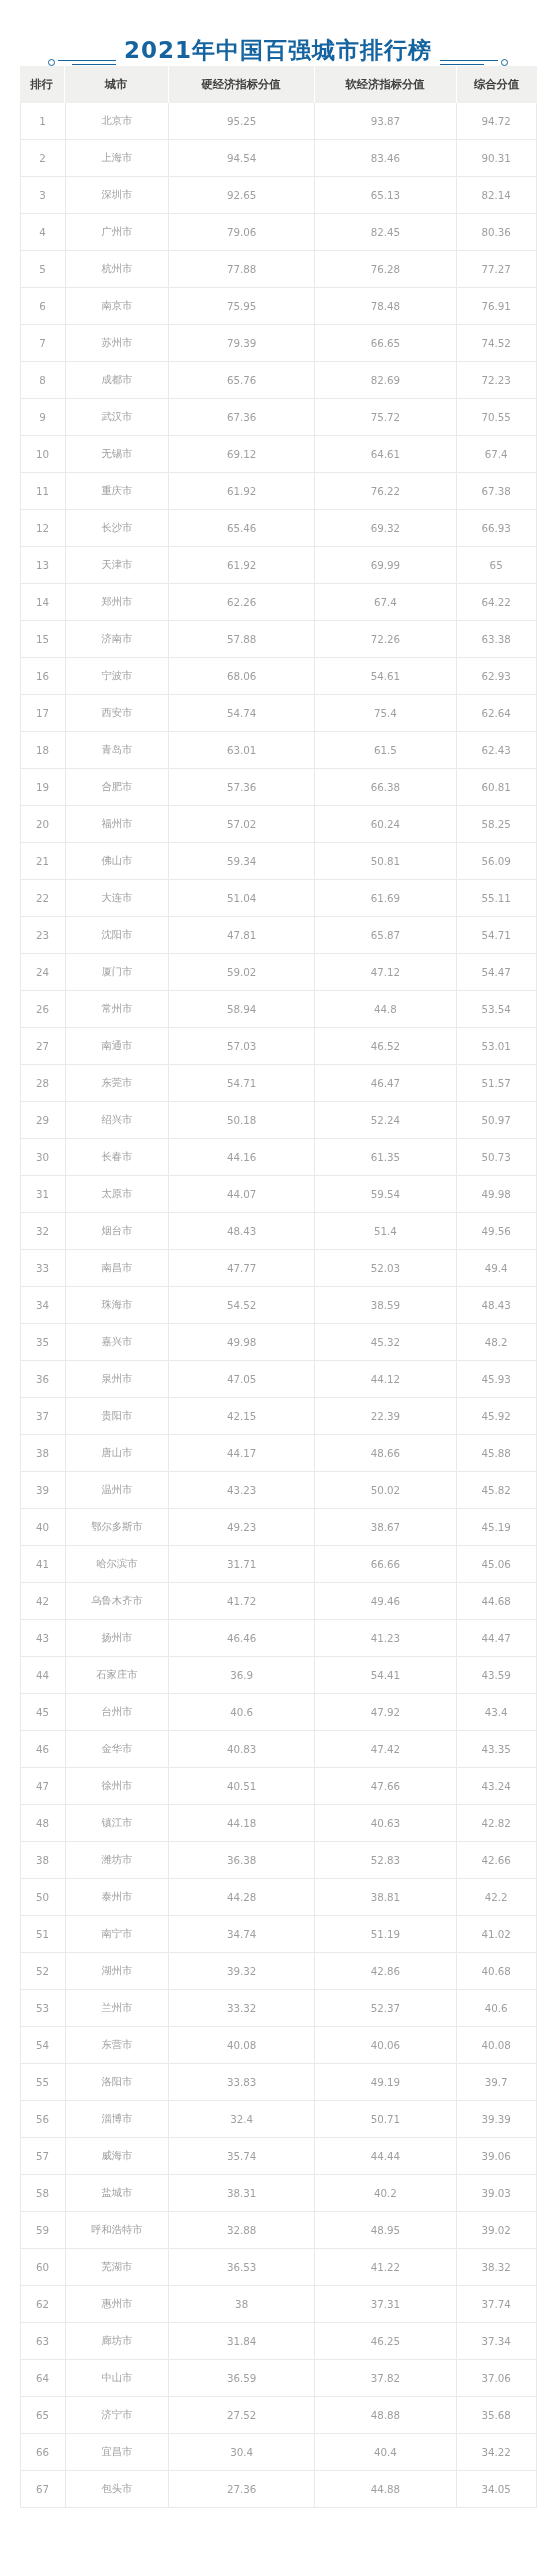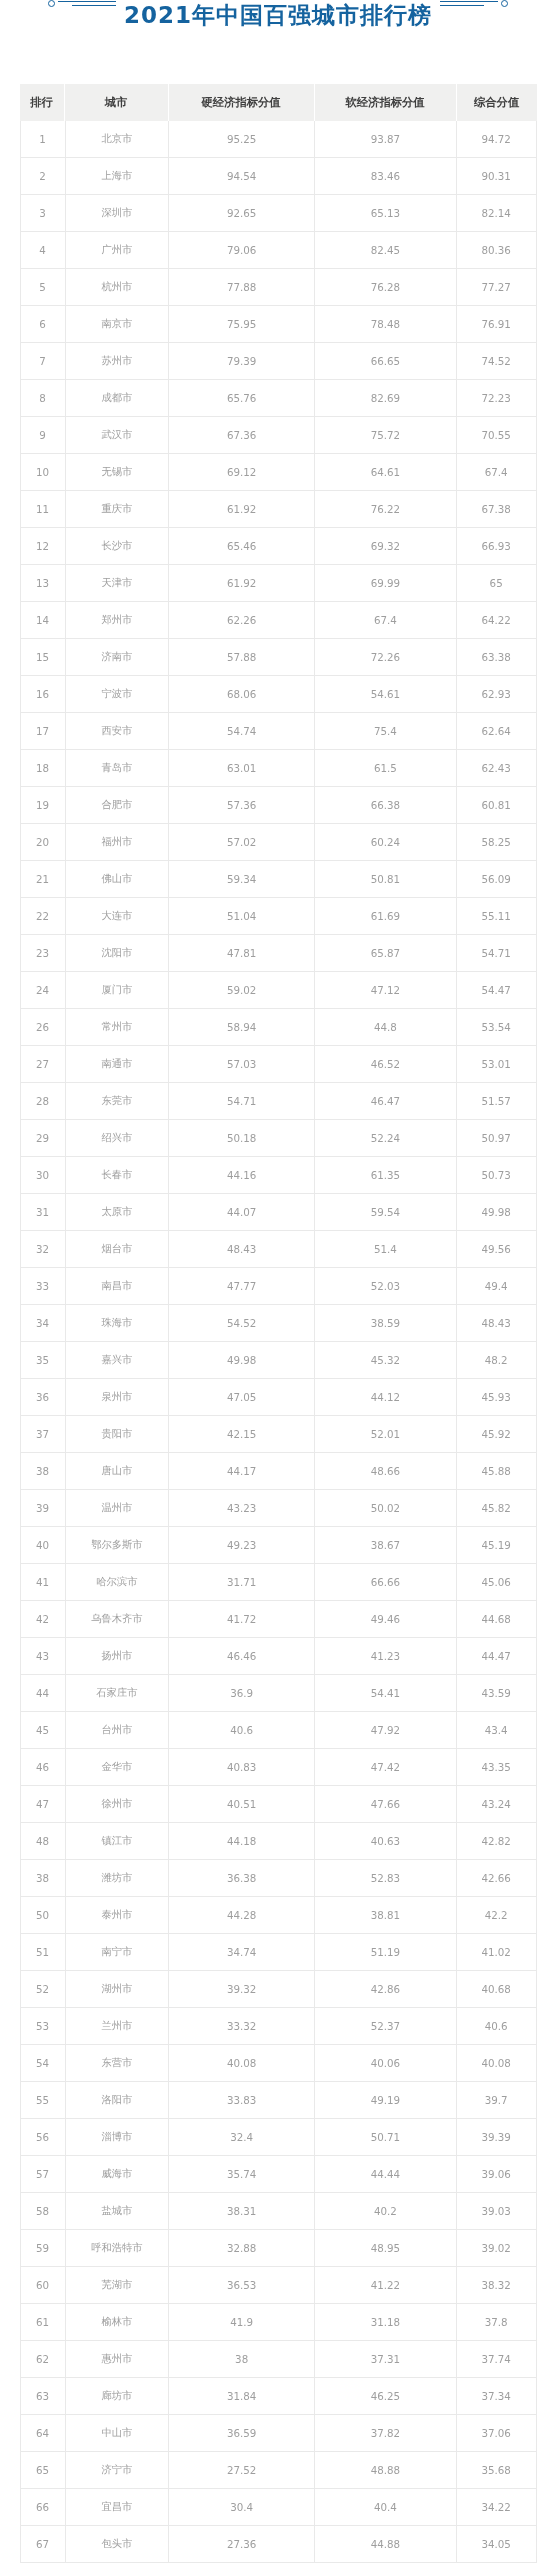--- a/index.html
+++ b/index.html
@@ -1,19 +1,19 @@
 <!DOCTYPE html>
 <html style="font-size:8.2px"><head>
 <meta charset="utf-8">
 <style>
   html,body{margin:0;padding:0;background:#ffffff;}
   #page{width:556px;height:3575px;background:#ffffff;position:relative;overflow:hidden;
         font-family:"DejaVu Sans","Liberation Sans",sans-serif;}
   
-  .title-bar{height:84px;display:flex;align-items:flex-start;justify-content:center;gap:8px;}
+  .title-bar{height:66px;display:flex;align-items:flex-end;justify-content:center;gap:8px;}
   .page-title{color:#15639f;font-size:23px;font-weight:bold;letter-spacing:1px;white-space:nowrap;}
   .orn{display:flex;align-items:center;gap:3.1px;}
   .orn .circle{width:5.2px;height:5.2px;border:1.5px solid #15639f;border-radius:50%;background:#fff;}
   .dlines{display:flex;flex-direction:column;gap:2.6px;}
   .dlines.left{align-items:flex-end;}
   .dlines.right{align-items:flex-start;}
   .dline{height:1.5px;background:#15639f;}
   .dline.long{width:58px;}
   .dline.short{width:44px;}
   
@@ -303,21 +303,21 @@
           <div class="cell w0">36</div>
           <div class="cell w1">泉州市</div>
           <div class="cell w2">47.05</div>
           <div class="cell w3">44.12</div>
           <div class="cell w4">45.93</div>
         </div>
         <div class="trow">
           <div class="cell w0">37</div>
           <div class="cell w1">贵阳市</div>
           <div class="cell w2">42.15</div>
-          <div class="cell w3">52.01</div>
+          <div class="cell w3">22.39</div>
           <div class="cell w4">45.92</div>
         </div>
         <div class="trow">
           <div class="cell w0">38</div>
           <div class="cell w1">唐山市</div>
           <div class="cell w2">44.17</div>
           <div class="cell w3">48.66</div>
           <div class="cell w4">45.88</div>
         </div>
         <div class="trow">
@@ -466,27 +466,20 @@
           <div class="cell w2">32.88</div>
           <div class="cell w3">48.95</div>
           <div class="cell w4">39.02</div>
         </div>
         <div class="trow">
           <div class="cell w0">60</div>
           <div class="cell w1">芜湖市</div>
           <div class="cell w2">36.53</div>
           <div class="cell w3">41.22</div>
           <div class="cell w4">38.32</div>
-        </div>
-        <div class="trow">
-          <div class="cell w0">61</div>
-          <div class="cell w1">榆林市</div>
-          <div class="cell w2">41.9</div>
-          <div class="cell w3">31.18</div>
-          <div class="cell w4">37.8</div>
         </div>
         <div class="trow">
           <div class="cell w0">62</div>
           <div class="cell w1">惠州市</div>
           <div class="cell w2">38</div>
           <div class="cell w3">37.31</div>
           <div class="cell w4">37.74</div>
         </div>
         <div class="trow">
           <div class="cell w0">63</div>

